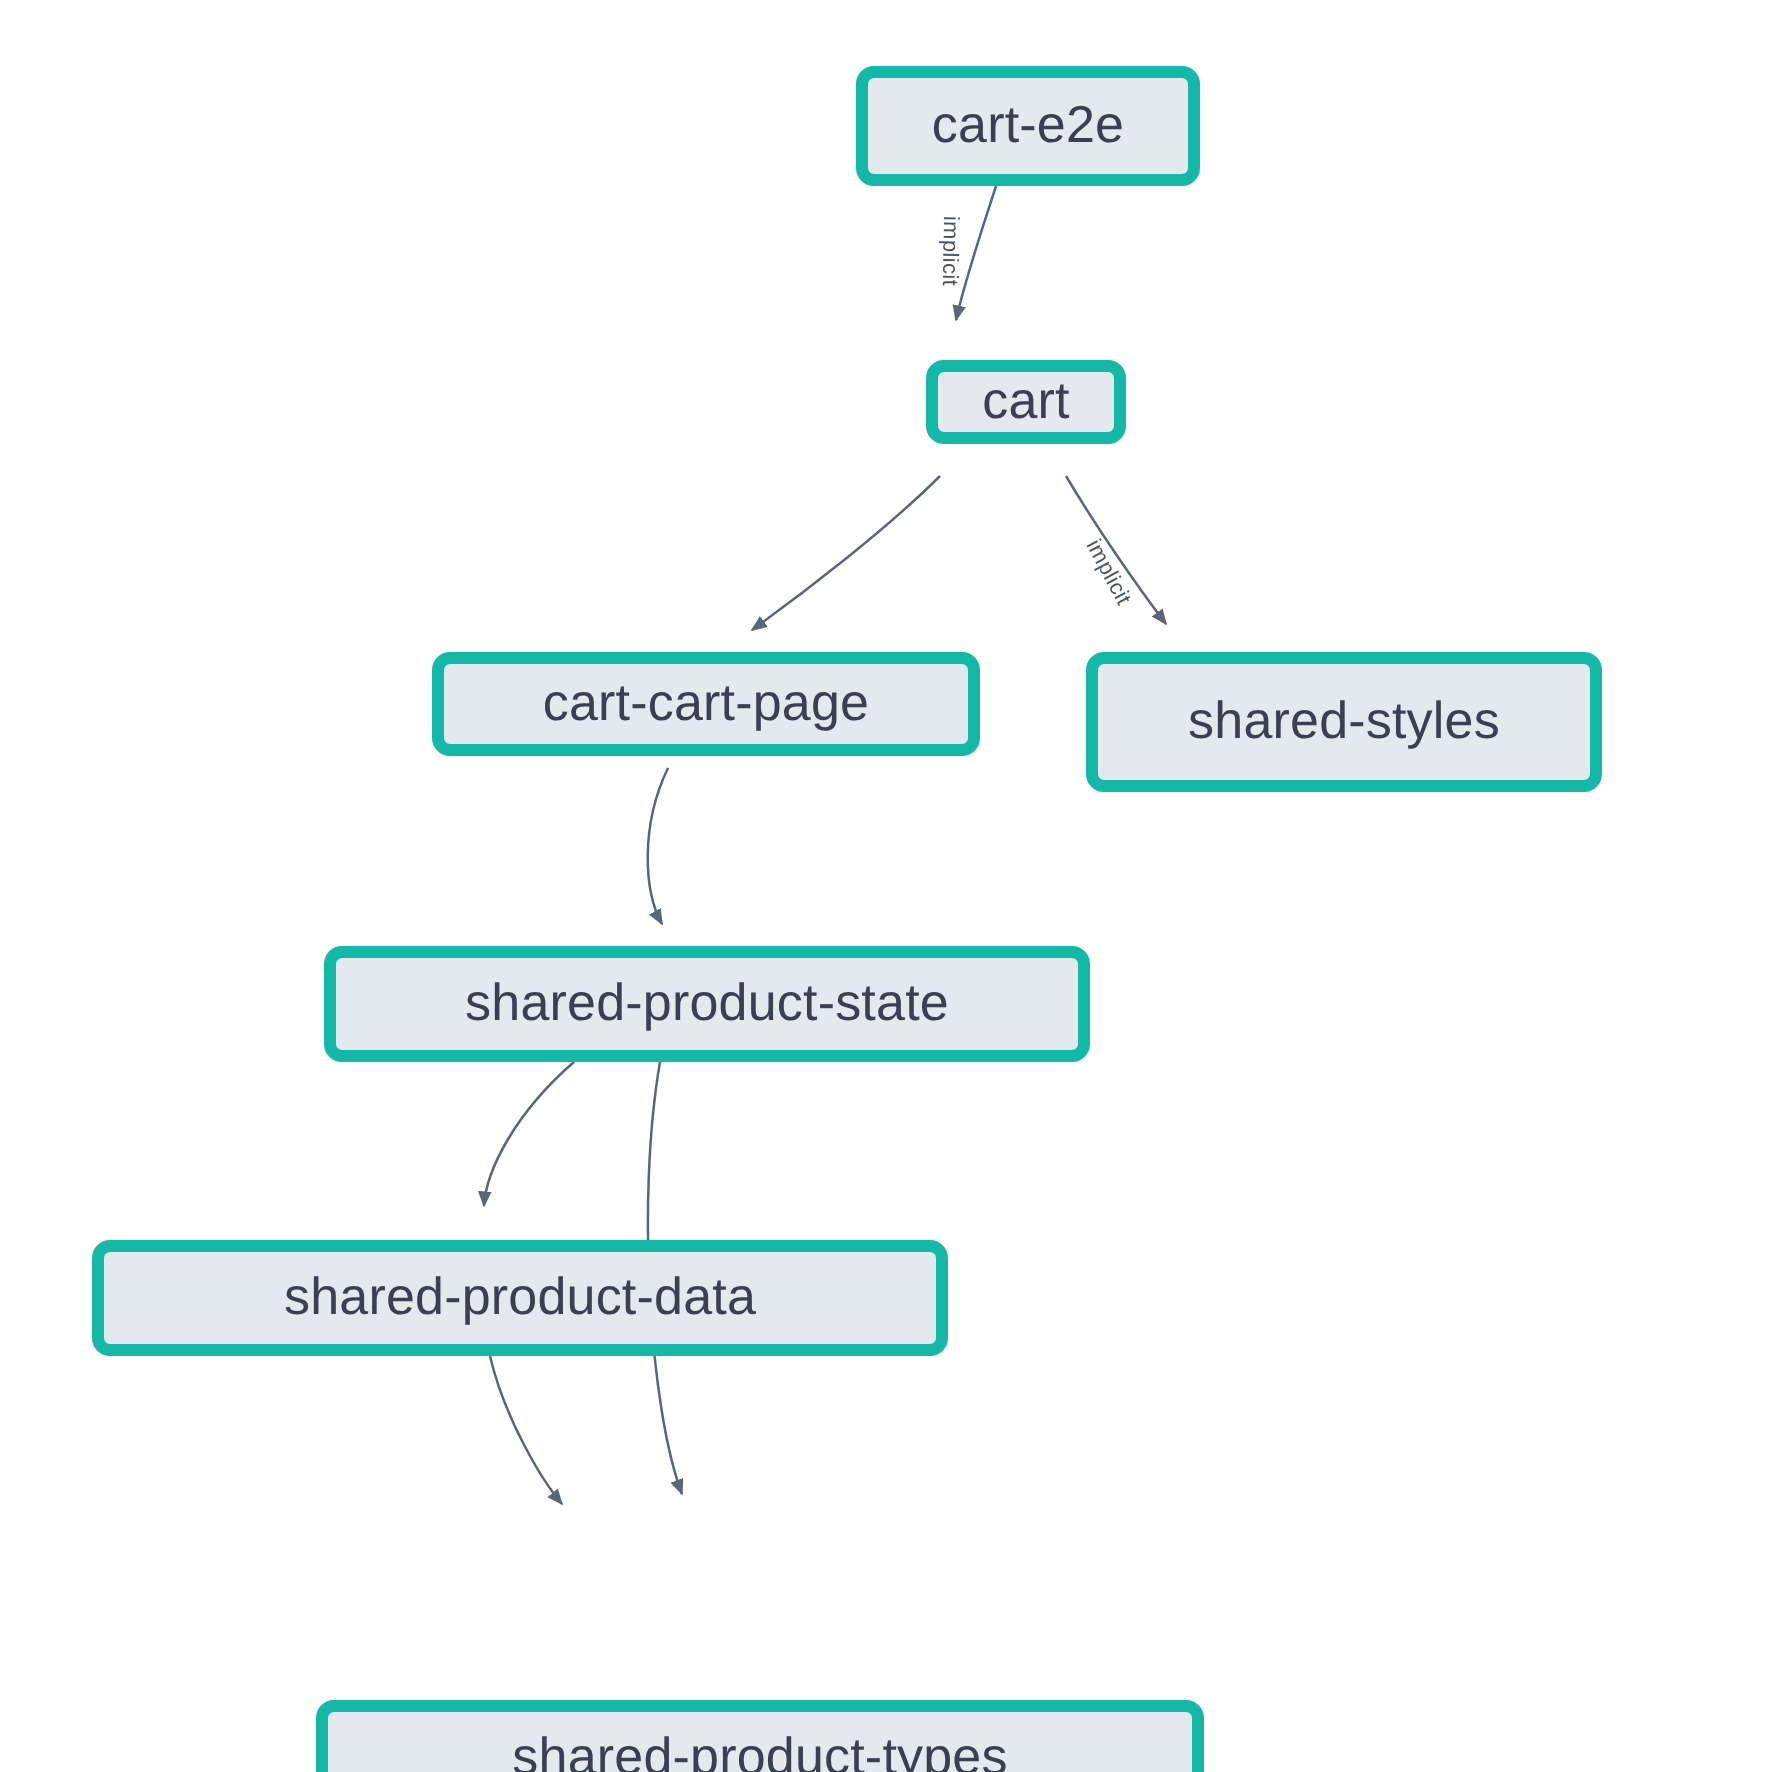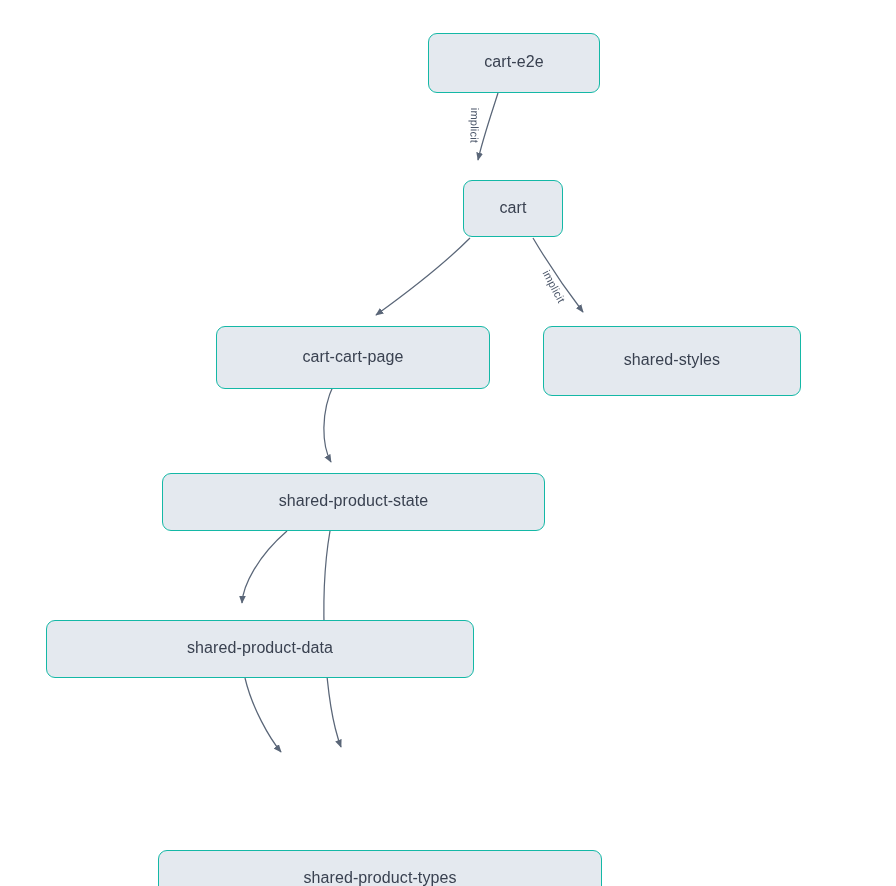--- a/index.html
+++ b/index.html
@@ -36,24 +36,24 @@
     height: 886px;
     z-index: 2;
   }
   .graph-node {
     position: absolute;
     box-sizing: border-box;
     display: flex;
     align-items: center;
     justify-content: center;
     background: #e4e9ef;
-    border: 1px solid #14b8a6;
+    border: 6px solid #14b8a6;
     border-radius: 9px;
     color: #394150;
-    font-size: 16px;
+    font-size: 26px;
     font-weight: 400;
     letter-spacing: 0.1px;
     white-space: nowrap;
     line-height: 1;
   }
   .graph-node .node-label {
     color: #394150;
     padding-bottom: 2px;
   }
   .edge-label {
@@ -92,25 +92,25 @@
     <path d="M 330 531 C 318 600, 325 705, 341 747" fill="none" stroke="#5a6678" stroke-width="1.25" marker-end="url(#arrow)"></path>
 
     <path d="M 245 678 C 252 708, 270 739, 281 752" fill="none" stroke="#5a6678" stroke-width="1.25" marker-end="url(#arrow)"></path>
   </svg>
 
   <div id="node-layer">
     <div class="graph-node" style="left:428px; top:33px; width:172px; height:60px;">
       <span class="node-label">cart-e2e</span>
     </div>
 
-    <div class="graph-node" style="left:463px; top:180px; width:100px; height:57px;">
+    <div class="graph-node" style="left:463px; top:180px; width:100px; height:42px;">
       <span class="node-label">cart</span>
     </div>
 
-    <div class="graph-node" style="left:216px; top:326px; width:274px; height:63px;text-align:center;">
+    <div class="graph-node" style="left:216px; top:326px; width:274px; height:52px;text-align:center;">
       <span class="node-label">cart-cart-page</span>
     </div>
 
     <div class="graph-node" style="left:543px; top:326px; width:258px; height:70px;">
       <span class="node-label">shared-styles</span>
     </div>
 
     <div class="graph-node" style="left:162px; top:473px; width:383px; height:58px;">
       <span class="node-label">shared-product-state</span>
     </div>

